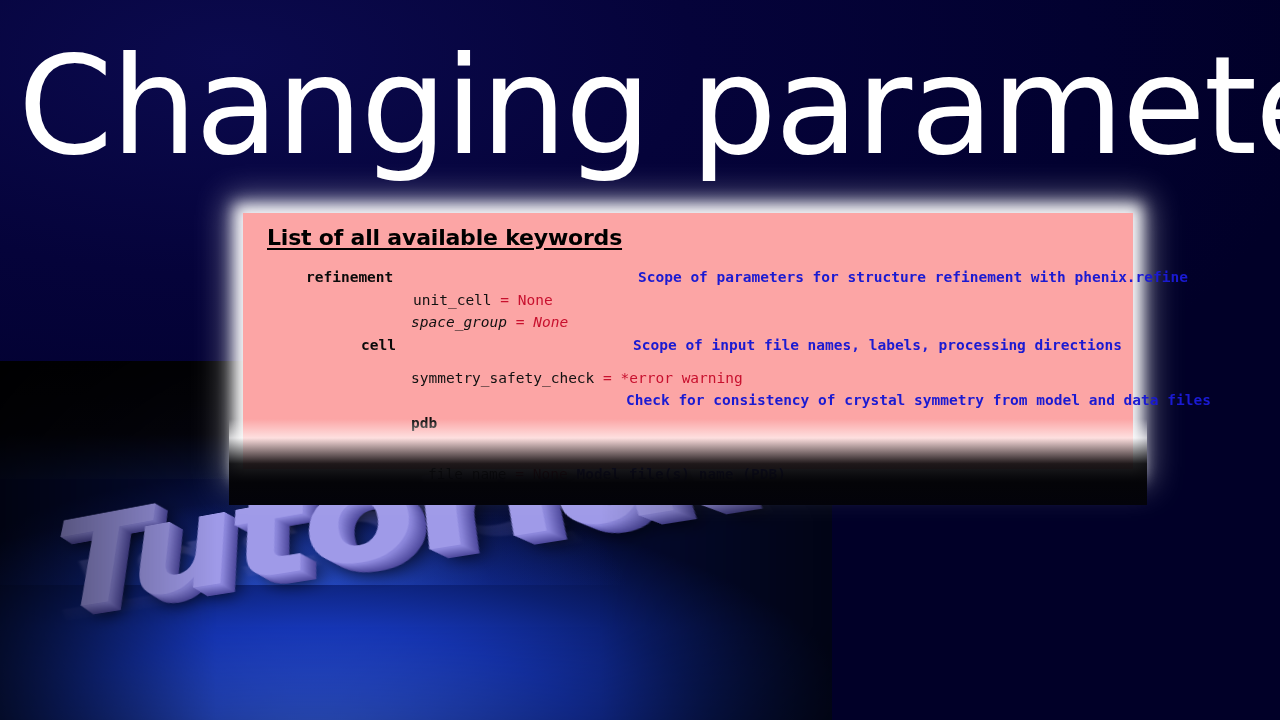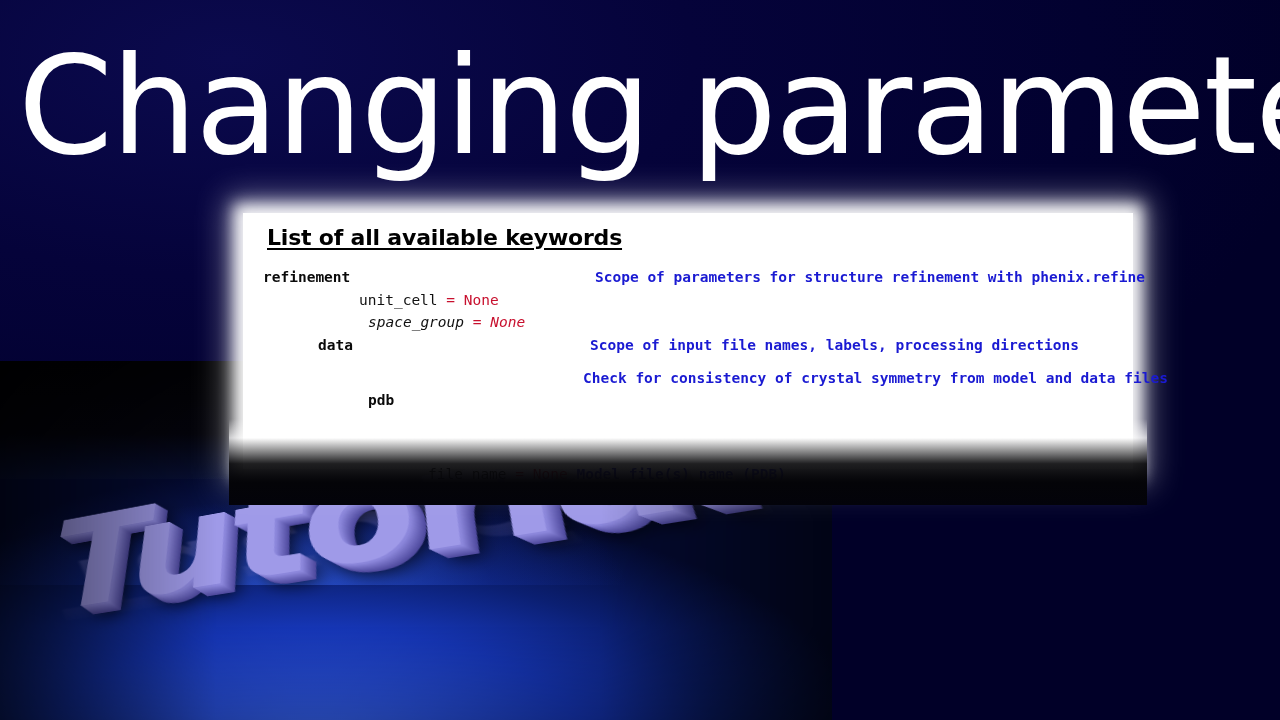--- a/index.html
+++ b/index.html
@@ -121,21 +121,21 @@
             mask-image: linear-gradient(180deg, rgba(0,0,0,0) 12%, rgba(0,0,0,.85) 88%);
   }
 
   
   #keyword-panel {
     position: absolute;
     left: 243px;
     top: 213px;
     width: 890px;
     height: 256px;
-    background: #ffffff;
+    background: #fca5a5;
     box-shadow:
       0 0 14px 9px rgba(255,255,255,.95),
       0 0 30px 16px rgba(255,255,255,.45);
   }
   #panel-fade {
     position: absolute;
     left: -14px;
     right: -14px;
     bottom: -36px;
     height: 86px;
@@ -159,20 +159,21 @@
     letter-spacing: -.2px;
   }
 
   .kw-list {
     position: relative;
     margin-top: 16px;
     font-family: "DejaVu Sans Mono", monospace;
     font-size: 14.5px;
     line-height: 22.6px;
     color: #111111;
+    padding-left: 43px;
   }
   .kw-row {
     position: relative;
     height: 22.6px;
     white-space: nowrap;
   }
   .kw-row.gap { height: 33px; }
   .kw-left {
     position: absolute;
     left: 0;
@@ -222,28 +223,31 @@
 
   <div id="keyword-panel">
     <div class="panel-inner">
       <div id="panel-heading">List of all available keywords</div>
       <div class="kw-list" id="kw-list">
           <div class="kw-row">
             <span class="kw-left" style="left: 20px;"><span class="kw-key">refinement</span></span>
             <span class="kw-right" style="left: 352px; text-align: right;">Scope of parameters for structure refinement with phenix.refine</span>
           </div>
           <div class="kw-row">
-            <span class="kw-left" style="left: 116px;"><span class="kw-name">unit_cell</span><span class="kw-eq"> = </span><span class="kw-val">None</span></span>
+            <span class="kw-left" style="left: 127px;"><span class="kw-name">unit_cell</span><span class="kw-eq"> = </span><span class="kw-val">None</span></span>
           </div>
           <div class="kw-row">
             <span class="kw-left" style="left: 125px; font-style: italic;"><span class="kw-name">space_group</span><span class="kw-eq"> = </span><span class="kw-val">None</span></span>
           </div>
           <div class="kw-row gap">
-            <span class="kw-left" style="left: 75px;"><span class="kw-key">data</span></span>
+            <span class="kw-left" style="left: 75px;"><span class="kw-key">cell</span></span>
             <span class="kw-right" style="left: 347px; text-align: right;">Scope of input file names, labels, processing directions</span>
+          </div>
+          <div class="kw-row">
+            <span class="kw-left" style="left: 125px;"><span class="kw-name">symmetry_safety_check</span><span class="kw-eq"> = </span><span class="kw-val">*error warning</span></span>
           </div>
           <div class="kw-row">
             <span class="kw-right" style="left: 340px;">Check for consistency of crystal symmetry from model and data files</span>
           </div>
           <div class="kw-row">
             <span class="kw-left" style="left: 125px;"><span class="kw-key">pdb</span></span>
           </div>
         </div>
     </div>
     <div id="kw-tail"><span class="kw-name">file_name</span><span class="kw-eq"> = </span><span class="kw-val">None</span><span class="kw-desc">    Model file(s) name (PDB)</span></div>

